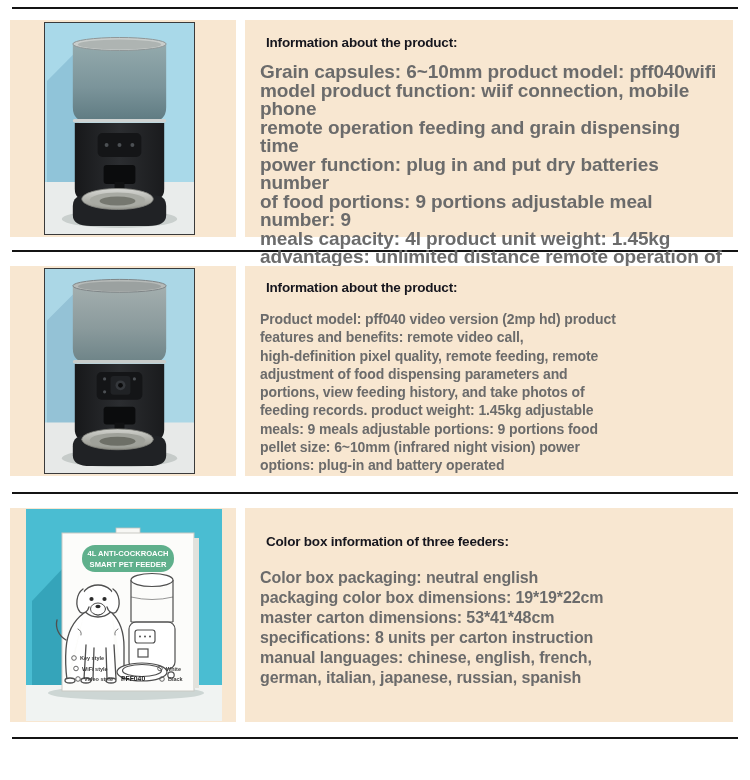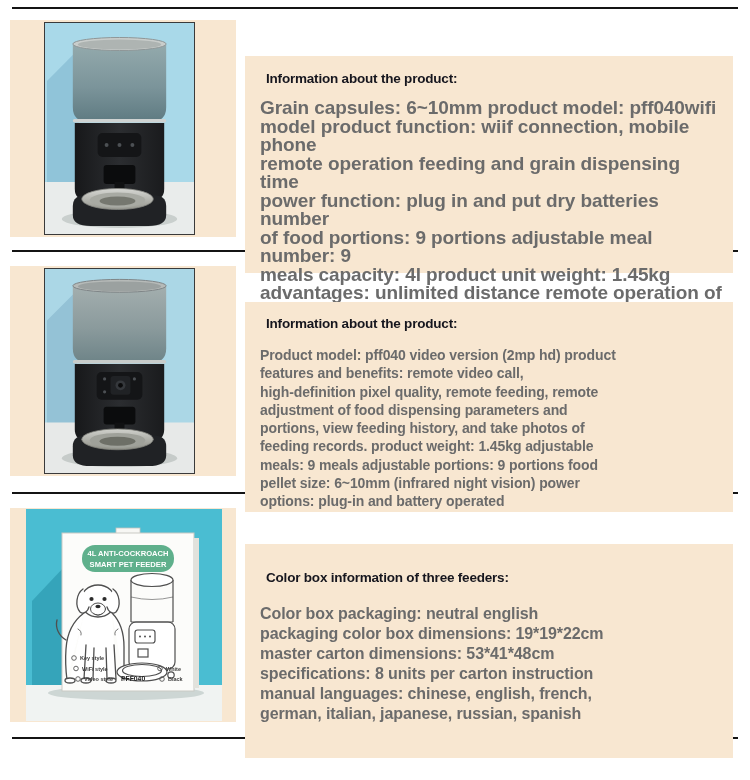--- a/index.html
+++ b/index.html
@@ -3,21 +3,21 @@
 <meta charset="utf-8">
 <style>
   html,body{margin:0;padding:0;}
   body{
     width:750px;height:780px;position:relative;overflow:hidden;
     background:var(--page_bg,#ffffff);
     font-family:"Liberation Sans",sans-serif;
   }
   .rule{position:absolute;left:12px;width:726px;height:2px;background:var(--divider_color,#141414);}
   .left-card{position:absolute;left:10px;width:226px;background:var(--card_bg,#f8e7d1);}
-  .right-card{position:absolute;left:245px;width:488px;background:var(--card_bg,#f8e7d1);box-sizing:border-box;margin-top:36px;}
+  .right-card{position:absolute;left:245px;width:488px;background:var(--card_bg,#f8e7d1);box-sizing:border-box;}
   .photo{position:absolute;box-sizing:border-box;overflow:hidden;}
   .photo svg{display:block;width:100%;height:100%;}
   .bordered{border:1px solid #3a3a3a;}
   .heading{
     margin:0;padding:0 0 0 6px;
     font-size:13.5px;font-weight:bold;letter-spacing:-0.2px;
     color:var(--heading_color,#16161e);
   }
   .body-text{
     margin:0;white-space:pre-line;

